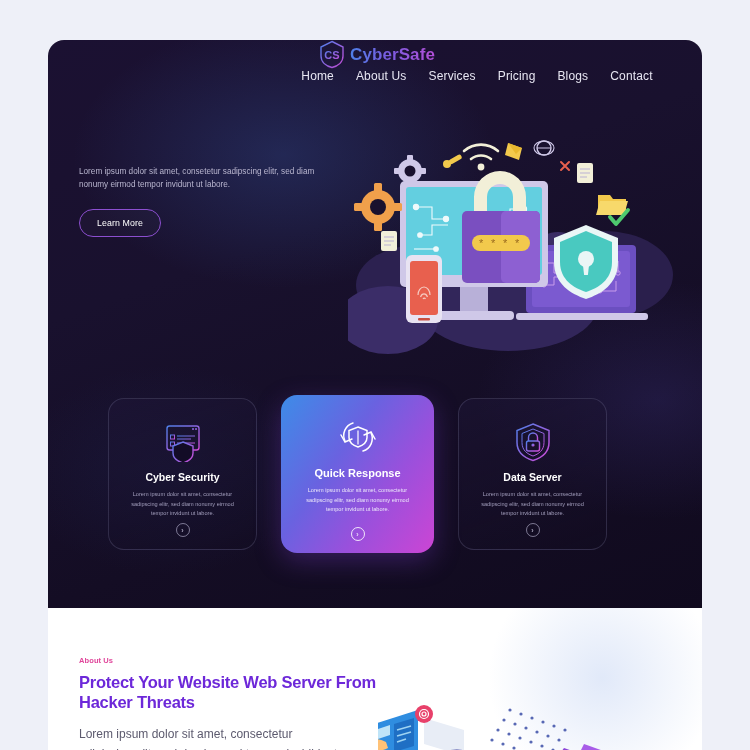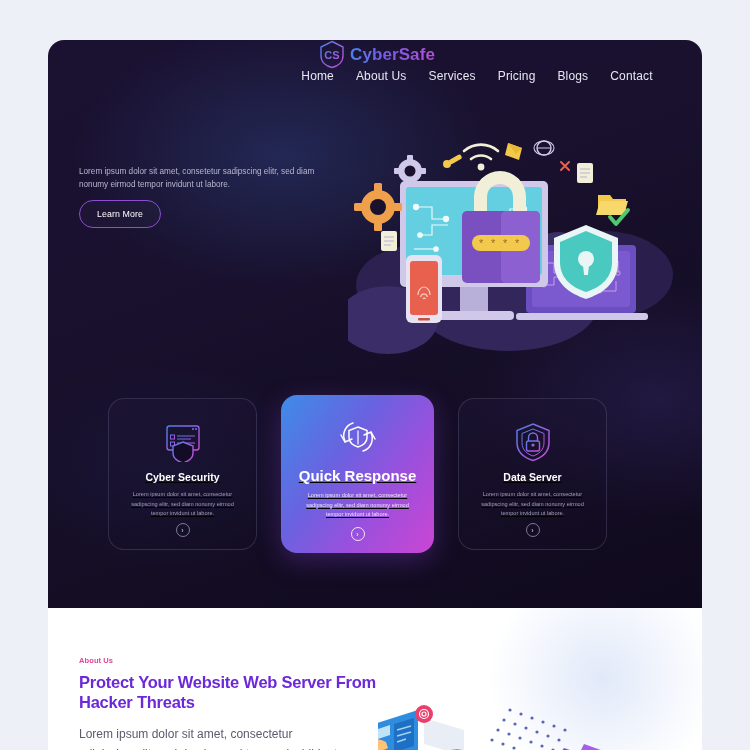--- a/index.html
+++ b/index.html
@@ -52,54 +52,54 @@
   #hero-copy { position: absolute; left: 31px; top: 110px; width: 265px; }
   #hero-title {
     color: #ffffff; font-size: 24.5px; font-weight: 700;
     line-height: 1.17; letter-spacing: -.3px;
   }
   #hero-sub {
     margin-top: 15px; color: #b9b6cf; font-size: 8.2px;
     line-height: 1.62; width: 248px;
   }
   #learn-more {
-    margin-top: 8px; display: inline-block;
+    margin-top: 17px; display: inline-block;
     color: #ffffff; font-size: 8.8px; letter-spacing: .1px;
     padding: 8px 17px; border-radius: 18px;
     border: 1px solid #8c4fd0; background: rgba(255,255,255,0.02);
     cursor: pointer;
   }
 
   
   #hero-art { position: absolute; left: 300px; top: 95px; width: 340px; height: 225px; }
   #hero-art svg { width: 100%; height: 100%; display: block; }
 
   
   #cards {
     position: absolute; left: 60px; top: 358px;
-    width: 535px; display: flex; gap: 24px; text-decoration: underline;
+    width: 535px; display: flex; gap: 24px;
   }
   .card {
     width: 149px; height: 152px; border-radius: 16px;
     display: flex; flex-direction: column; align-items: center;
     padding-top: 18px; position: relative; cursor: pointer;
   }
   .card.outline {
     border: 1px solid rgba(150,150,190,0.22);
     background: linear-gradient(160deg, rgba(30,22,55,0.55), rgba(18,12,32,0.35));
   }
   .card.featured {
     width: 153px; height: 158px; margin-top: -3px;
     background: linear-gradient(125deg, #3d8ce8 0%, #6a62e0 38%, #9a50dc 66%, #cc45d4 100%);
     box-shadow: 0 8px 26px rgba(120,60,200,0.35);
   }
   .card .icon { height: 48px; display: flex; align-items: center; justify-content: center; }
   .card .icon svg { display: block; }
   .card .title { margin-top: 6px; font-size: 10.5px; font-weight: 700; color: #ffffff; }
-  .card.featured .title { font-size: 15px; }
+  .card.featured .title { font-size: 11px; }
   .card .desc {
     margin-top: 7px; width: 120px; text-align: center;
     font-size: 5.6px; line-height: 1.72; color: #a39fbd;
   }
   .card.featured .desc { color: #ece6fa; }
   .card .arrow {
     position: absolute; bottom: 12px; left: 50%; transform: translateX(-50%);
     width: 14px; height: 14px; border-radius: 50%;
     border: 1px solid rgba(210,205,235,0.55);
     display: flex; align-items: center; justify-content: center;

